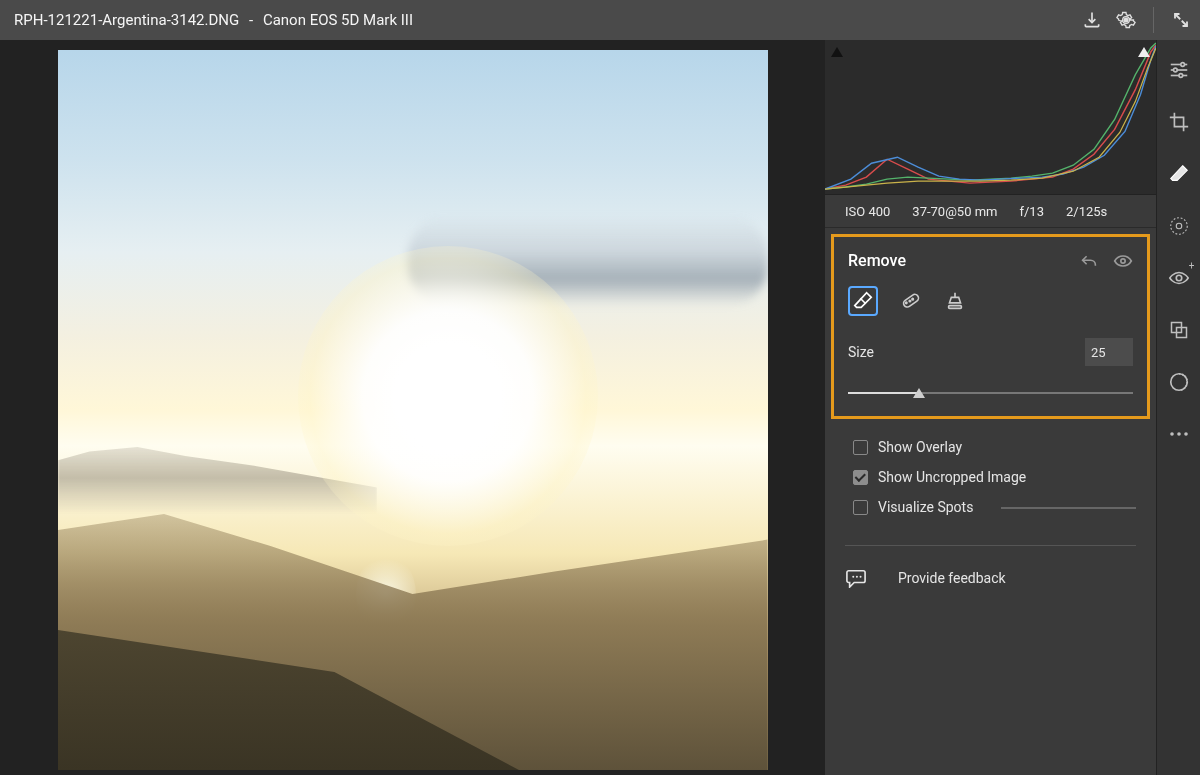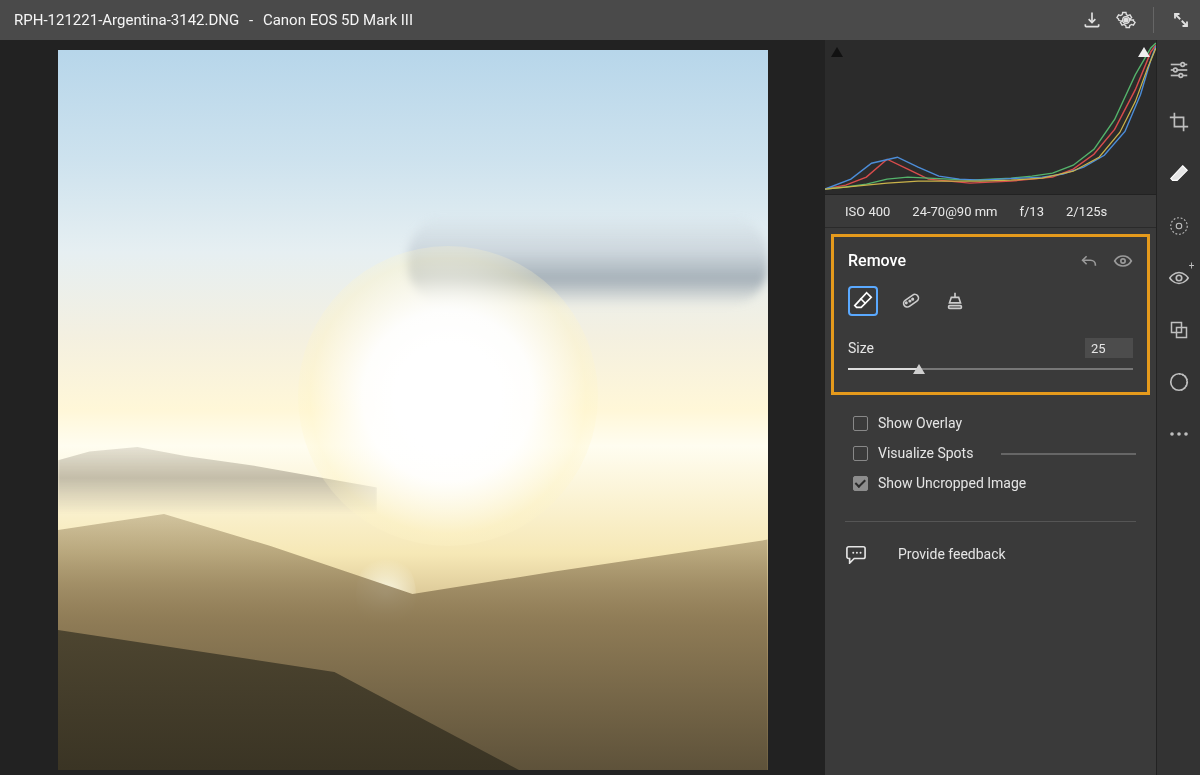--- a/index.html
+++ b/index.html
@@ -73,22 +73,22 @@
   .rp-head .label { font-size: 16px; font-weight: 500; color: #fff; }
   .rp-head .icons { display: flex; gap: 14px; color: #9a9a9a; }
   .rp-tools { display: flex; gap: 16px; margin-bottom: 22px; }
   .tool-btn { width: 30px; height: 30px; border-radius: 4px; display:flex; align-items:center; justify-content:center; cursor:pointer; color:#ccc; }
   .tool-btn.selected { border: 2px solid #5aa9ff; color:#fff; }
   .rp-row { display:flex; align-items:center; gap:10px; margin-bottom:10px; font-size:14px; }
   .rp-row .info { margin-left:auto; color:#aaa; }
   .chk { width:15px; height:15px; border:1px solid #888; border-radius:2px; display:flex; align-items:center; justify-content:center; cursor:pointer; flex-shrink:0; }
   .chk.checked { background:#8d8d8d; border-color:#8d8d8d; }
   .chk.checked::after { content:""; width:8px; height:4px; border-left:2px solid #2b2b2b; border-bottom:2px solid #2b2b2b; transform: rotate(-45deg) translate(0px,-1px); }
-  .size-row { display:flex; align-items:center; justify-content: space-between; margin-top: 20px; margin-bottom: 4px; }
-  .size-input { width:48px; height:20px; background:#4c4c4c; border:none; color:#e5e5e5; font-size:13px; padding:0 6px; text-align:left; }
+  .size-row { display:flex; align-items:center; justify-content: space-between; margin-top: 20px; margin-bottom: 20px; }
+  .size-input { width:48px; height:28px; background:#4c4c4c; border:none; color:#e5e5e5; font-size:13px; padding:0 6px; text-align:left; }
   .slider { position:relative; height: 14px; margin-top: 2px; }
   .slider .track { position:absolute; left:0; right:0; top:50%; height:2px; background:#777; transform:translateY(-50%); }
   .slider .track.filled { background:#ddd; }
   .slider .thumb { position:absolute; top:50%; width:12px; height:10px; transform:translate(-50%,-50%); }
   .slider .thumb svg { display:block; }
 
   
   .opts { padding: 14px 20px 6px 28px; }
   .opts .rp-row { margin-bottom: 14px; }
   .vis-slider { flex:1; margin-left: 18px; height:2px; background:#666; position:relative; top:1px; }
@@ -171,21 +171,21 @@
         <svg viewBox="0 0 320 155" preserveAspectRatio="none">
           <polyline fill="none" stroke="#d84c4c" stroke-width="1.4" points="0,150 20,146 40,138 60,120 80,130 100,140 120,142 140,144 160,143 180,142 200,140 220,138 240,130 260,115 280,90 300,50 315,12 320,5"></polyline>
           <polyline fill="none" stroke="#54b36b" stroke-width="1.4" points="0,150 20,148 40,145 60,140 80,138 100,139 120,140 140,141 160,140 180,139 200,137 220,134 240,126 260,110 280,80 300,35 315,8 320,3"></polyline>
           <polyline fill="none" stroke="#4c8dd8" stroke-width="1.4" points="0,150 25,140 45,124 70,118 90,128 110,137 130,140 150,141 170,140 190,139 210,138 230,135 250,128 270,116 290,92 305,55 315,20 320,6"></polyline>
           <polyline fill="none" stroke="#c9b24a" stroke-width="1.2" points="0,150 30,147 60,144 90,142 120,142 150,142 180,141 210,139 240,132 265,118 285,93 300,62 312,28 320,8"></polyline>
         </svg>
       </div>
 
       <div class="meta-row">
         <span>ISO 400</span>
-        <span>24-70@90 mm</span>
+        <span>37-70@50 mm</span>
         <span>f/13</span>
         <span>2/125s</span>
       </div>
 
       <div class="remove-panel">
         <div class="rp-head">
           <span class="label">Remove</span>
           <div class="icons">
             <span>
               <svg width="20" height="16" viewBox="0 0 24 20" fill="none" stroke="currentColor" stroke-width="2">
@@ -242,27 +242,27 @@
           </div>
         </div>
       </div>
 
       <div class="opts">
         <div class="rp-row">
           <span class="chk"></span>
           <span>Show Overlay</span>
         </div>
         <div class="rp-row">
+          <span class="chk checked"></span>
+          <span>Show Uncropped Image</span>
+        </div>
+        <div class="rp-row">
           <span class="chk"></span>
           <span>Visualize Spots</span>
           <div class="vis-slider"></div>
-        </div>
-        <div class="rp-row">
-          <span class="chk checked"></span>
-          <span>Show Uncropped Image</span>
         </div>
       </div>
 
       <div class="divider"></div>
 
       <div class="feedback">
         <span>
           <svg width="22" height="20" viewBox="0 0 24 22" fill="currentColor">
               <path d="M4 3h16a2 2 0 012 2v9a2 2 0 01-2 2H10l-5 5v-5H4a2 2 0 01-2-2V5a2 2 0 012-2z" fill="none" stroke="currentColor" stroke-width="1.8"></path>
               <circle cx="9" cy="9.5" r="1.1"></circle>

